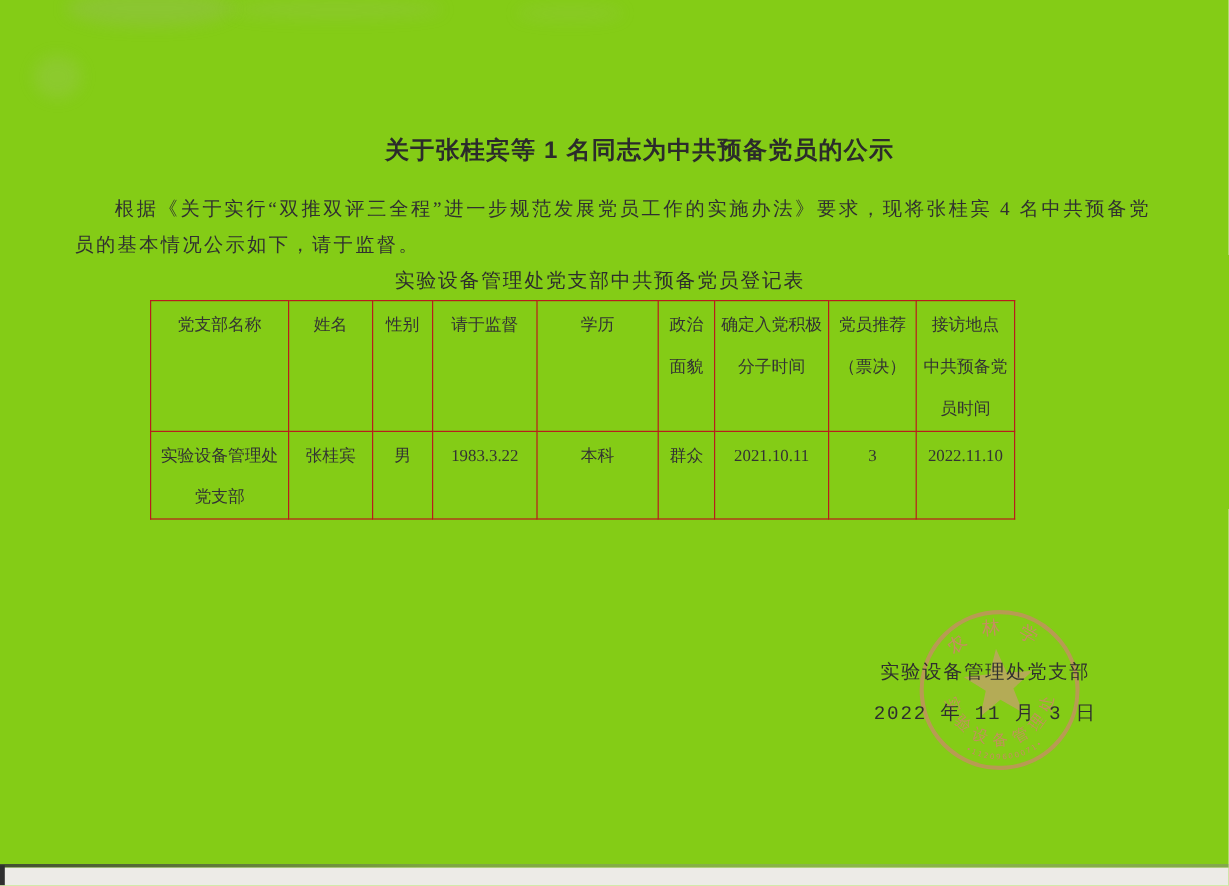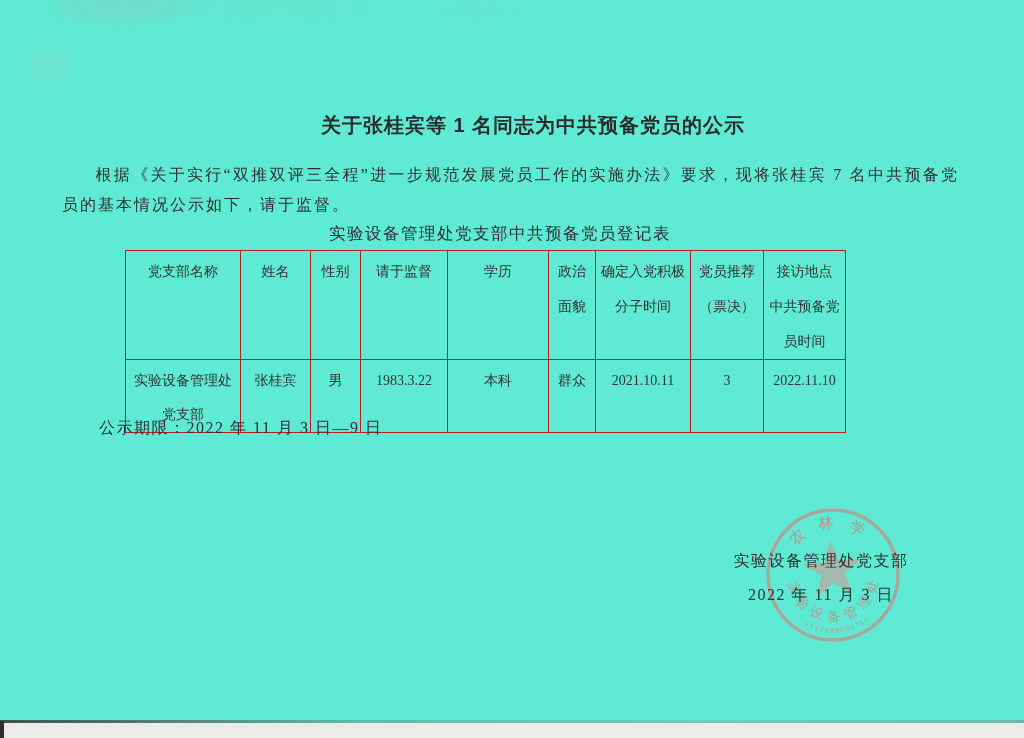--- a/index.html
+++ b/index.html
@@ -1,18 +1,18 @@
 <!DOCTYPE html>
 <html><head>
 <meta charset="utf-8">
 <style>
   html,body{margin:0;padding:0;background:#ffffff;}
   #page{
     position:relative;width:1024px;height:738px;overflow:hidden;
-    background:#5eead4;
+    background:#84cc16;
     font-family:"Liberation Serif","DejaVu Serif",serif;
     color:#2e2e2e;
   }
   
   .smudge{position:absolute;border-radius:50%;filter:blur(6px);background:rgba(170,170,170,0.18);}
   .smudge.s1{left:55px;top:-8px;width:140px;height:30px;}
   .smudge.s2{left:190px;top:0px;width:180px;height:16px;background:rgba(180,180,180,0.12);}
   .smudge.s3{left:28px;top:46px;width:40px;height:36px;background:rgba(190,190,190,0.14);}
   .smudge.s4{left:430px;top:4px;width:90px;height:14px;background:rgba(190,190,190,0.10);}
 
@@ -42,21 +42,21 @@
     padding:3px 2px 0 2px;
   }
   table.reg tr.hdr td{height:96px;line-height:35px;}
   table.reg tr.data td{height:56px;line-height:34px;padding-top:4px;}
 
   .details{position:absolute;left:99px;top:411px;font-size:16px;letter-spacing:1.5px;color:#303030;}
   .details div{height:33px;line-height:33px;}
 
   .signature{
     position:absolute;right:98px;top:544px;width:210px;text-align:center;
-    font-size:16px;letter-spacing:1.5px;color:#2f2f2f;z-index:3;
+    font-size:16px;letter-spacing:1.5px;color:#2f2f2f;z-index:3;font-family:Liberation Mono, monospace;
   }
   .signature div{height:34px;line-height:34px;}
 
   .seal{position:absolute;left:762px;top:504px;width:142px;height:142px;z-index:2;transform:rotate(-5deg);}
 
   
   .paper-edge-line{
     position:absolute;left:0;top:720px;width:1024px;height:3px;
     background:linear-gradient(to right, rgba(55,55,55,0.85), rgba(120,120,120,0.45) 35%, rgba(150,150,150,0.4) 70%, rgba(130,130,130,0.5));
   }
@@ -68,21 +68,21 @@
 
 <div id="page">
 
   <div class="smudge s1"></div>
   <div class="smudge s2"></div>
   <div class="smudge s3"></div>
   <div class="smudge s4"></div>
 
   <div class="doc-title">关于张桂宾等 1 名同志为中共预备党员的公示</div>
 
-  <div class="intro">根据《关于实行“双推双评三全程”进一步规范发展党员工作的实施办法》要求，现将张桂宾 7 名中共预备党员的基本情况公示如下，请于监督。</div>
+  <div class="intro">根据《关于实行“双推双评三全程”进一步规范发展党员工作的实施办法》要求，现将张桂宾 4 名中共预备党员的基本情况公示如下，请于监督。</div>
 
   <div class="table-title">实验设备管理处党支部中共预备党员登记表</div>
 
   <table class="reg">
     <colgroup>
       <col style="width:115px">
         <col style="width:70px">
         <col style="width:50px">
       <col style="width:87px">
         <col style="width:101px">
@@ -117,21 +117,20 @@
       <td>本科</td>
       <td>群众</td>
       <td>2021.10.11</td>
       <td>3</td>
       <td>2022.11.10</td>
     </tr>
   </tbody>
     </table>
 
   <div class="details">
-    <div>公示期限：2022 年 11 月 3 日—9 日</div>
   </div>
 
   <div class="signature">
     <div>实验设备管理处党支部</div>
     <div>2022 年 11 月 3 日</div>
   </div>
 
   <svg class="seal" viewBox="0 0 140 140">
     <circle cx="70" cy="70" r="64" fill="none" stroke="#d97c79" stroke-width="3.4" opacity="0.62"></circle>
     <polygon points="70,36 77.1,56.3 98.5,56.7 81.4,69.7 87.6,90.3 70,78 52.4,90.3 58.6,69.7 41.5,56.7 62.9,56.3" fill="#dd8f8c" opacity="0.55"></polygon>

